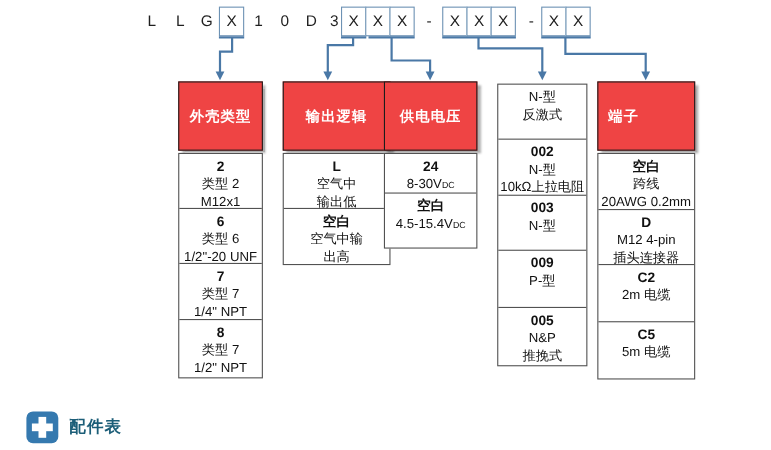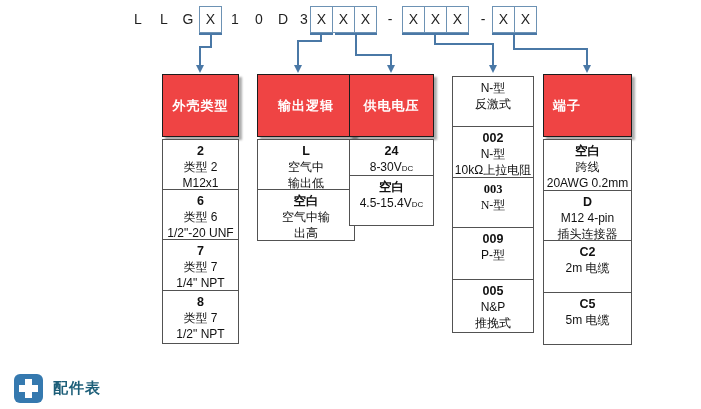--- a/index.html
+++ b/index.html
@@ -32,21 +32,21 @@
   .col-cells{box-sizing:border-box;margin-top:2px;border:1px solid #525252;background:#ffffff;}
   .opt-cell{
     box-sizing:border-box;border-bottom:1px solid #525252;
     padding-top:3px;text-align:center;overflow:visible;
   }
   .opt-cell:last-child{border-bottom:none;}
   .opt-line{font-size:12px;line-height:16px;white-space:nowrap;color:#111;}
   .opt-line.code{font-weight:bold;font-size:12.5px;}
   .opt-line .dc{font-size:8px;letter-spacing:0;text-align:right;}
   
-  .footer{position:absolute;left:14px;top:374px;display:flex;align-items:center;}
+  .footer{position:absolute;left:24px;top:374px;display:flex;align-items:center;}
   .plus-icon{
     width:29px;height:29px;border-radius:6px;background:#3579af;position:relative;flex:none;
   }
   .plus-icon::before,.plus-icon::after{
     content:"";position:absolute;background:#ffffff;
   }
   .plus-icon::before{left:11px;top:5px;width:7px;height:19px;}
   .plus-icon::after{left:5px;top:11px;width:19px;height:7px;}
   .footer-label{
     margin-left:10px;font-size:15px;font-weight:bold;color:#1c5e78;letter-spacing:1px;
@@ -160,21 +160,21 @@
         <div class="col-cells">
           <div class="opt-cell" style="height: 50px;">
             <div class="opt-line">N-型</div>
             <div class="opt-line">反激式</div>
           </div>
           <div class="opt-cell" style="height: 51px;">
             <div class="opt-line code">002</div>
             <div class="opt-line">N-型</div>
             <div class="opt-line">10kΩ上拉电阻</div>
           </div>
-          <div class="opt-cell" style="height: 50px; font-family: Liberation Serif, serif;">
+          <div class="opt-cell" style="height: 50px;">
             <div class="opt-line code">003</div>
             <div class="opt-line">N-型</div>
           </div>
           <div class="opt-cell" style="height: 52px;">
             <div class="opt-line code">009</div>
             <div class="opt-line">P-型</div>
           </div>
           <div class="opt-cell" style="height: 52px;">
             <div class="opt-line code">005</div>
             <div class="opt-line">N&amp;P</div>

